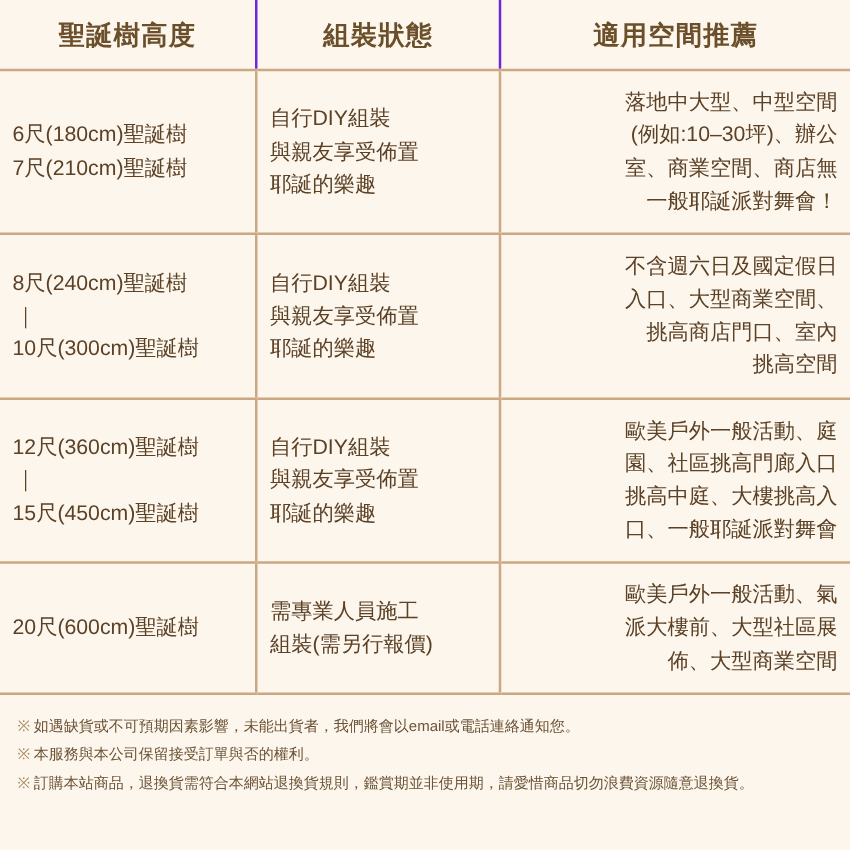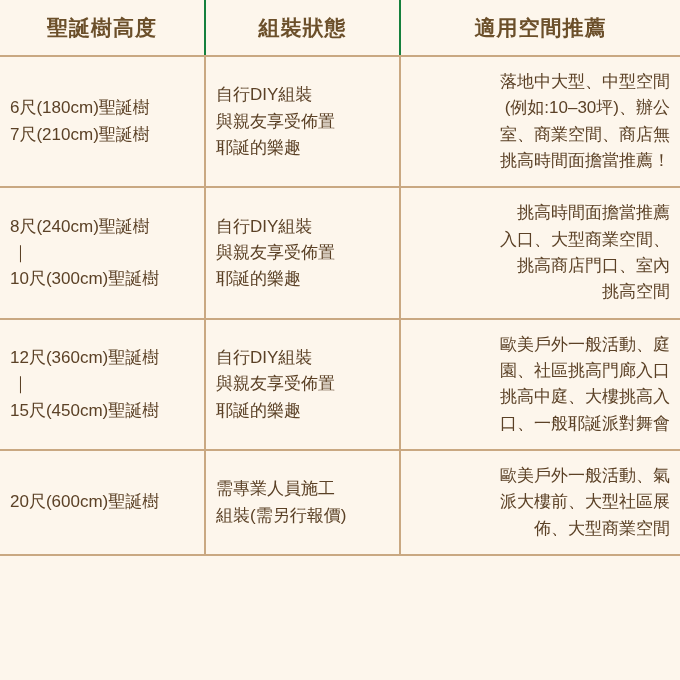--- a/index.html
+++ b/index.html
@@ -34,21 +34,21 @@
   table.spec th {
     font-size: 21px;
     font-weight: bold;
     color: #6b4f2a;
     text-align: center;
     padding: 14px 6px 13px 6px;
     border-bottom: 2px solid #c9a882;
     letter-spacing: 1px;
   }
   table.spec th + th {
-    border-left: 2px solid #15803d;
+    border-left: 2px solid #6d28d9;
   }
   table.spec td {
     font-size: 17px;
     color: #5b4126;
     vertical-align: middle;
     padding: 12px 10px;
     border-bottom: 2px solid #c9a882;
     line-height: 1.55;
   }
   table.spec td + td {
@@ -116,37 +116,37 @@
         </td>
         <td class="assembly-cell">
           <span class="line">自行DIY組裝</span>
           <span class="line">與親友享受佈置</span>
           <span class="line">耶誕的樂趣</span>
         </td>
         <td class="space-cell">
           <span class="line">落地中大型、中型空間</span>
           <span class="line">(例如:10–30坪)、辦公</span>
           <span class="line">室、商業空間、商店無</span>
-          <span class="line">挑高時間面擔當推薦！</span>
+          <span class="line">一般耶誕派對舞會！</span>
         </td>
       </tr>
 
       <tr>
         <td class="height-cell">
           <span class="line">8尺(240cm)聖誕樹</span>
           <span class="dash-line">｜</span>
           <span class="line">10尺(300cm)聖誕樹</span>
         </td>
         <td class="assembly-cell">
           <span class="line">自行DIY組裝</span>
           <span class="line">與親友享受佈置</span>
           <span class="line">耶誕的樂趣</span>
         </td>
         <td class="space-cell">
-          <span class="line">挑高時間面擔當推薦</span>
+          <span class="line">不含週六日及國定假日</span>
           <span class="line">入口、大型商業空間、</span>
           <span class="line">挑高商店門口、室內</span>
           <span class="line">挑高空間</span>
         </td>
       </tr>
 
       <tr>
         <td class="height-cell">
           <span class="line">12尺(360cm)聖誕樹</span>
           <span class="dash-line">｜</span>
@@ -177,15 +177,24 @@
           <span class="line">歐美戶外一般活動、氣</span>
           <span class="line">派大樓前、大型社區展</span>
           <span class="line">佈、大型商業空間</span>
         </td>
       </tr>
 
     </tbody>
   </table>
 
   <div class="notes">
+    <div class="note-row">
+      <span class="note-mark">※</span><span>如遇缺貨或不可預期因素影響，未能出貨者，我們將會以email或電話連絡通知您。</span>
+    </div>
+    <div class="note-row">
+      <span class="note-mark">※</span><span>本服務與本公司保留接受訂單與否的權利。</span>
+    </div>
+    <div class="note-row">
+      <span class="note-mark">※</span><span>訂購本站商品，退換貨需符合本網站退換貨規則，鑑賞期並非使用期，請愛惜商品切勿浪費資源隨意退換貨。</span>
+    </div>
   </div>
 
 </div>
 
 </body></html>

